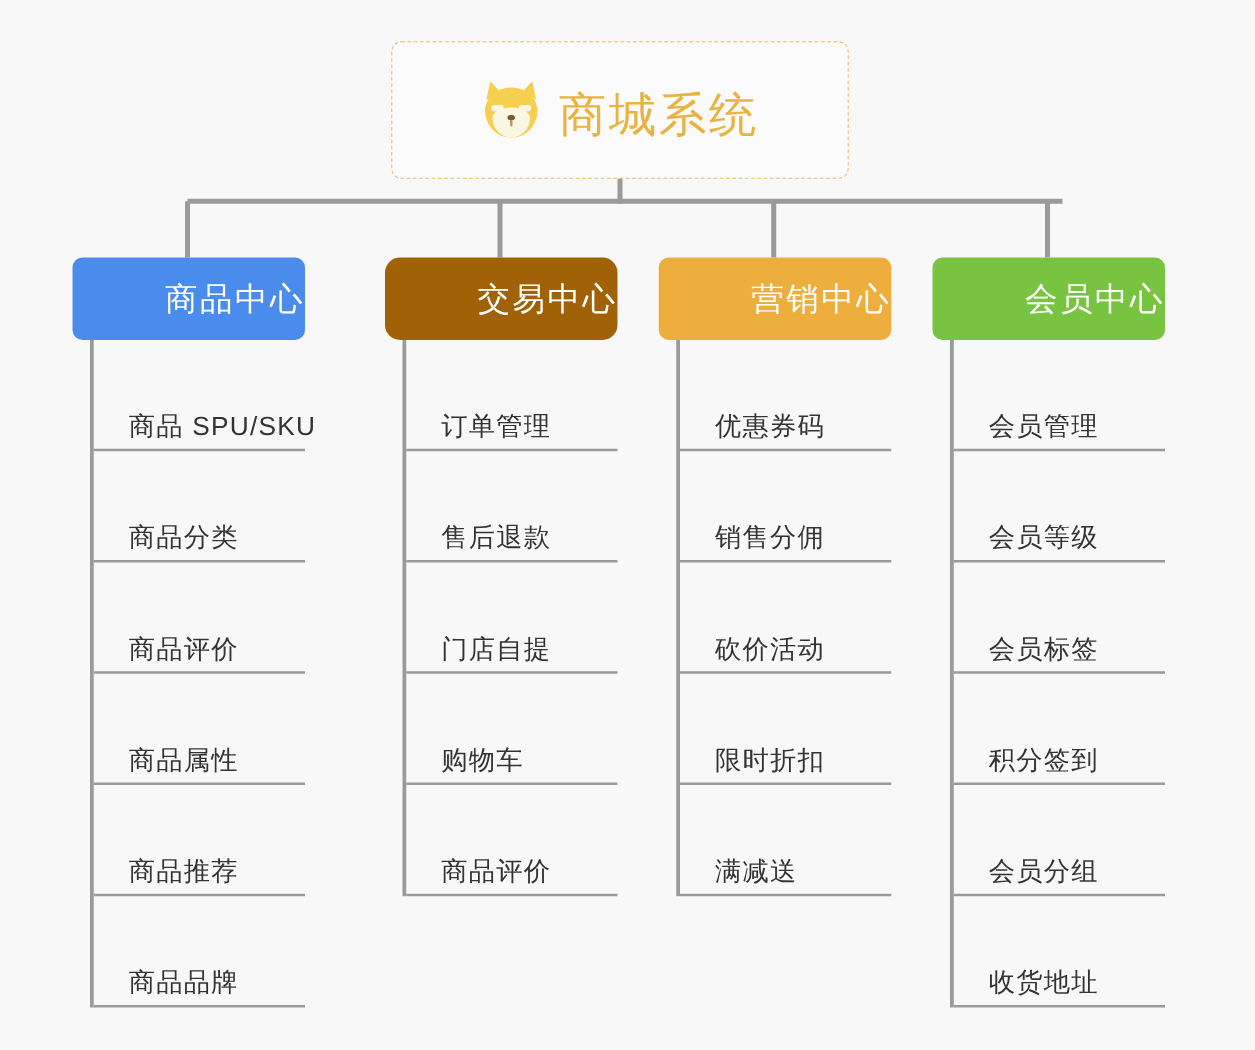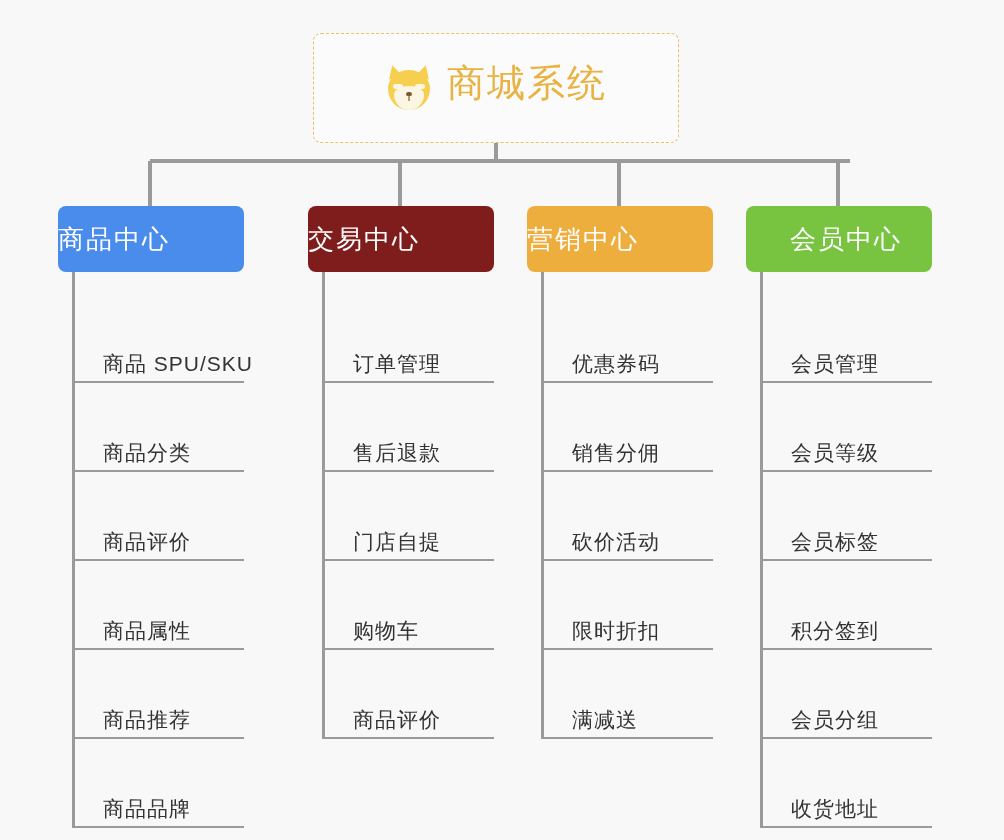--- a/index.html
+++ b/index.html
@@ -31,21 +31,21 @@
     box-sizing: border-box;
     background: #fbfbfb;
     border: 1px dashed #e8bf6a;
     border-radius: 8px;
     display: flex;
     align-items: center;
     justify-content: center;
   }
   .root-inner {
     display: flex;
-    align-items: flex-start;
+    align-items: flex-end;
     gap: 14px;
   }
   .root-logo {
     width: 48px;
     height: 48px;
     position: relative;
     flex: 0 0 auto;
   }
   
   .shiba-head {
@@ -118,28 +118,28 @@
     width: 186px;
   }
   .col-header {
     height: 66px;
     border-radius: 8px;
     color: #ffffff;
     font-size: 26px;
     letter-spacing: 2px;
     display: flex;
     align-items: center;
-    justify-content: flex-start;
+    justify-content: flex-end;
     box-sizing: border-box;
   }
   .col-list {
     position: relative;
     margin-left: 14px;
     border-left: 3px solid #9a9a9a;
-    padding-top: 22px;
+    padding-top: 0;
   }
   .leaf {
     position: relative;
     height: 89px;
     box-sizing: border-box;
     border-bottom: 2px solid #9a9a9a;
     display: flex;
     align-items: flex-end;
     justify-content: flex-start;
   }
@@ -211,21 +211,21 @@
       <div class="leaf">
           <span class="leaf-label">商品推荐</span>
         </div>
       <div class="leaf">
           <span class="leaf-label">商品品牌</span>
         </div>
     </div>
   </div>
 
   <div class="column" id="col-1">
-    <div class="col-header" style="background: #7f1d1d;">
+    <div class="col-header" style="background: #a16207; border-radius: 12px;">
       <span>交易中心</span>
     </div>
     <div class="col-list">
       <div class="leaf">
           <span class="leaf-label">订单管理</span>
         </div>
       <div class="leaf">
           <span class="leaf-label">售后退款</span>
         </div>
       <div class="leaf">

